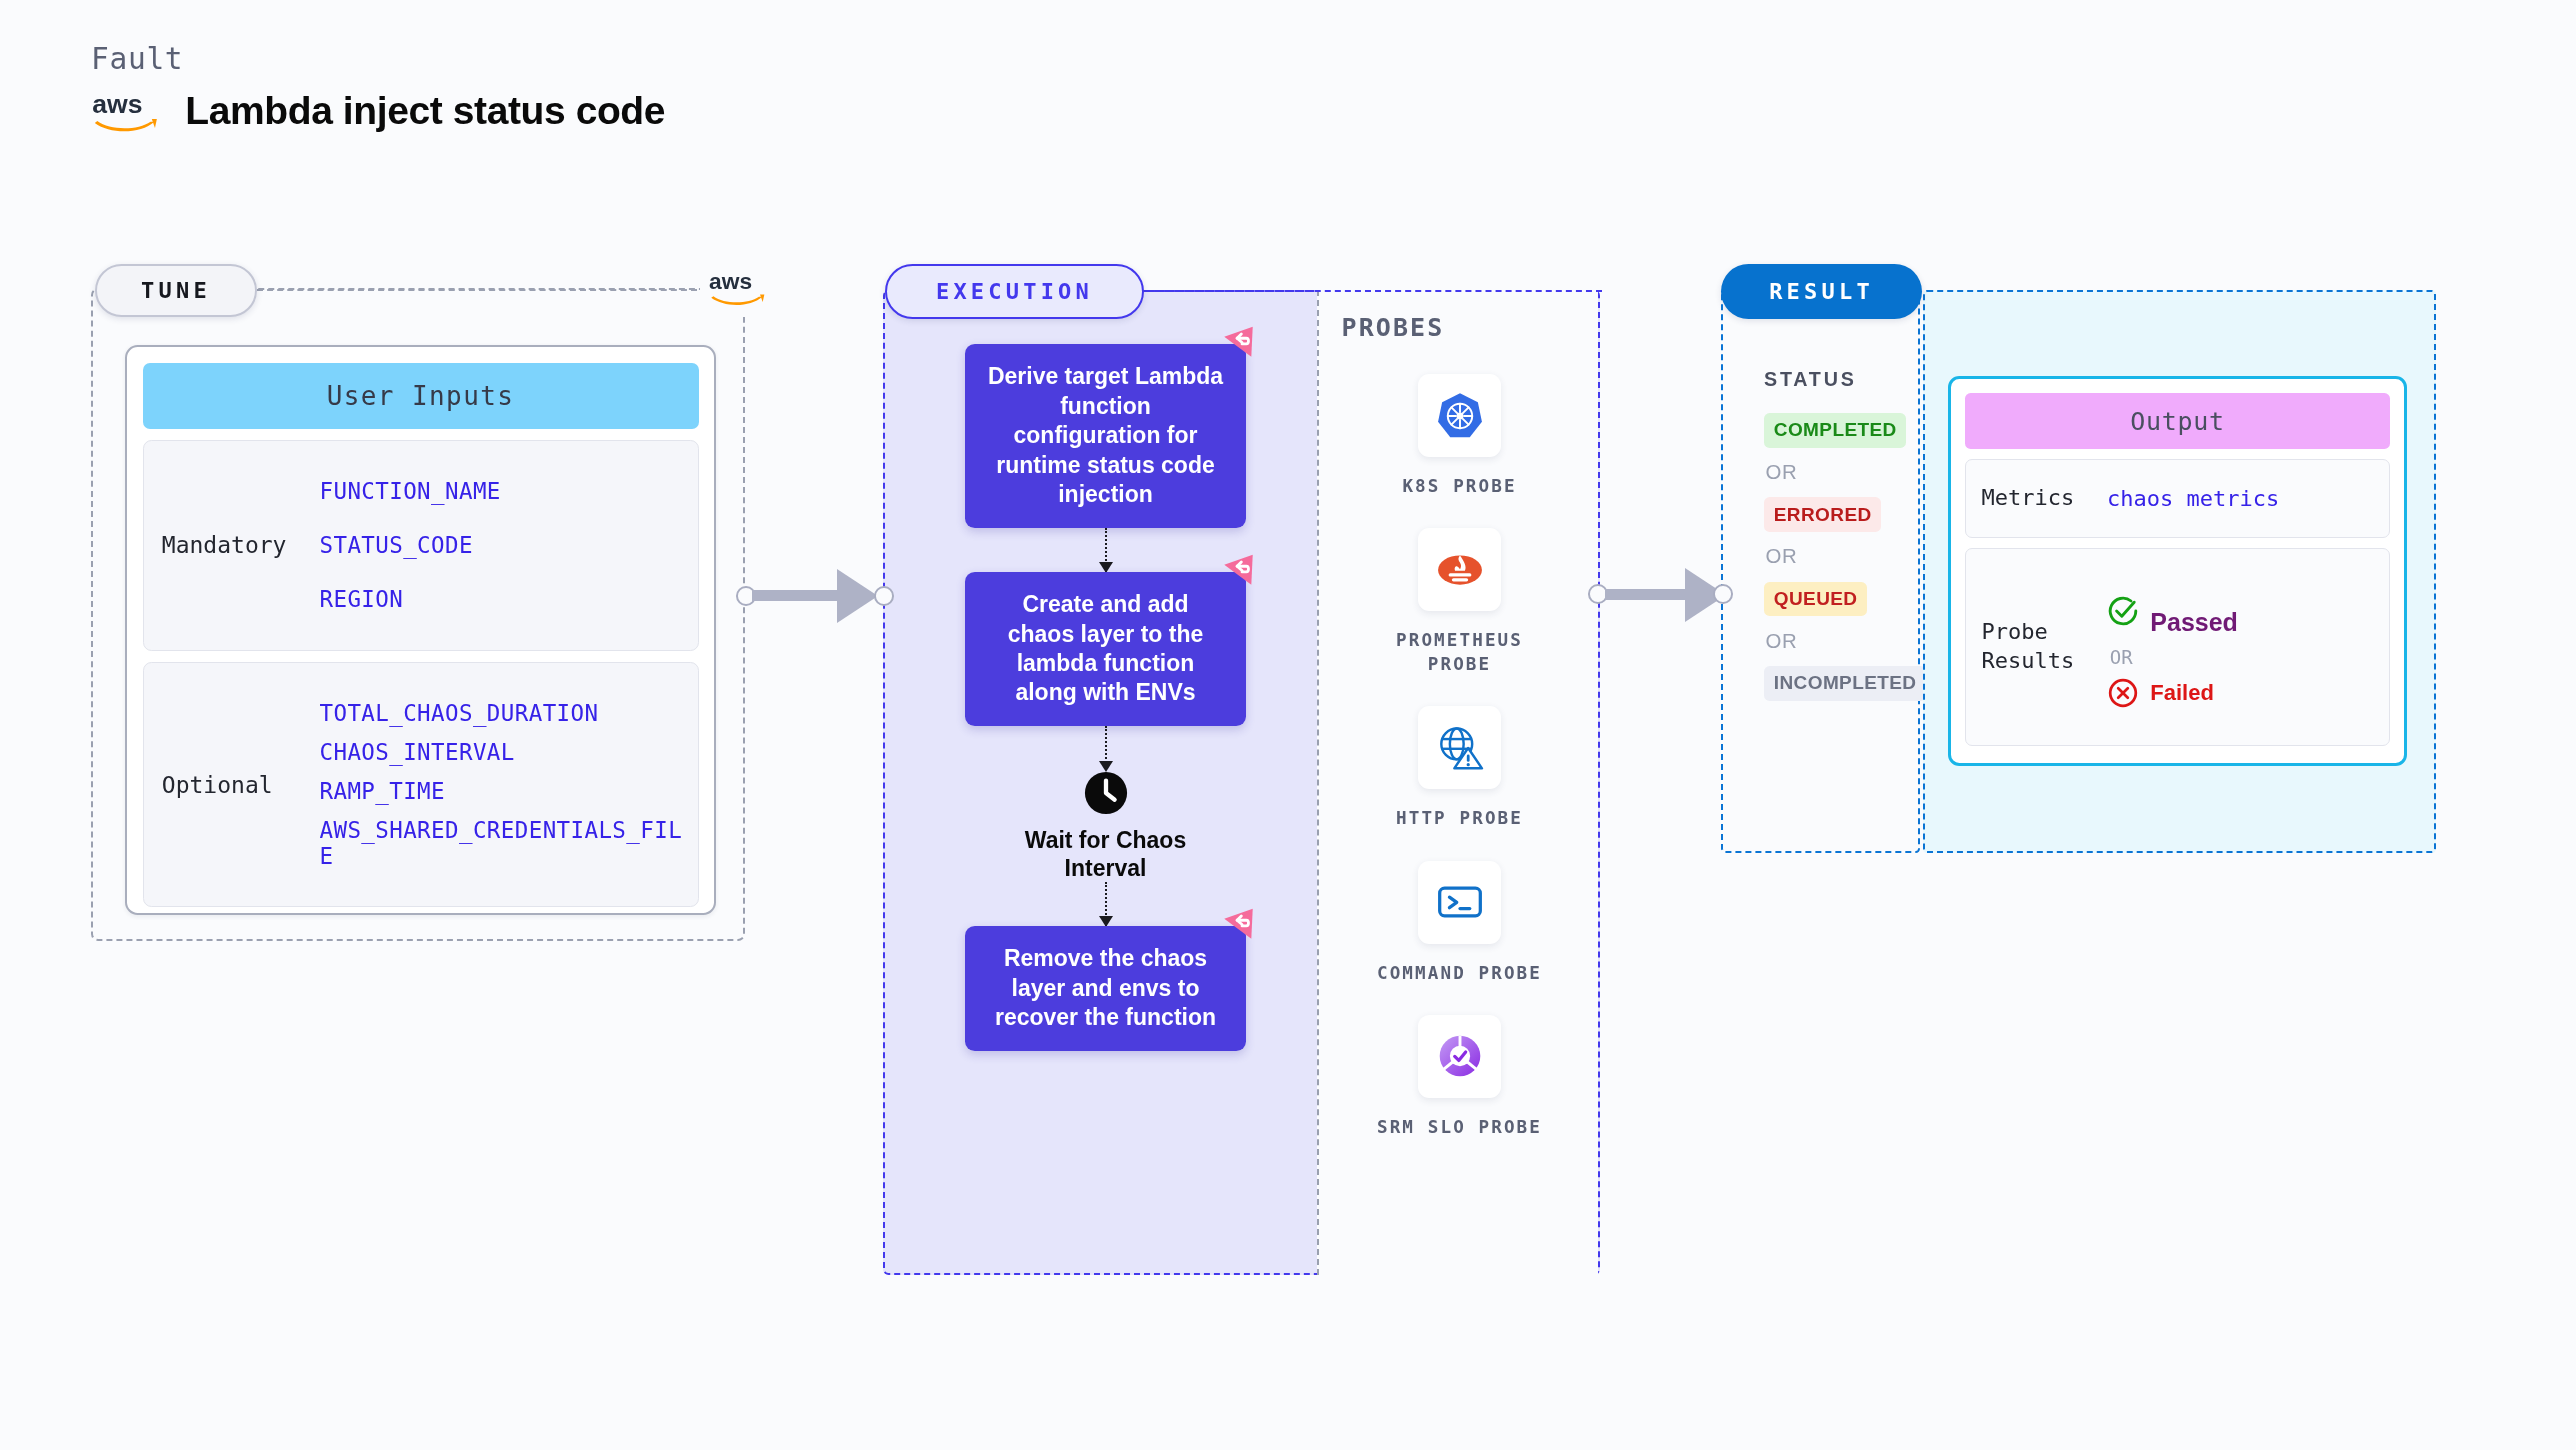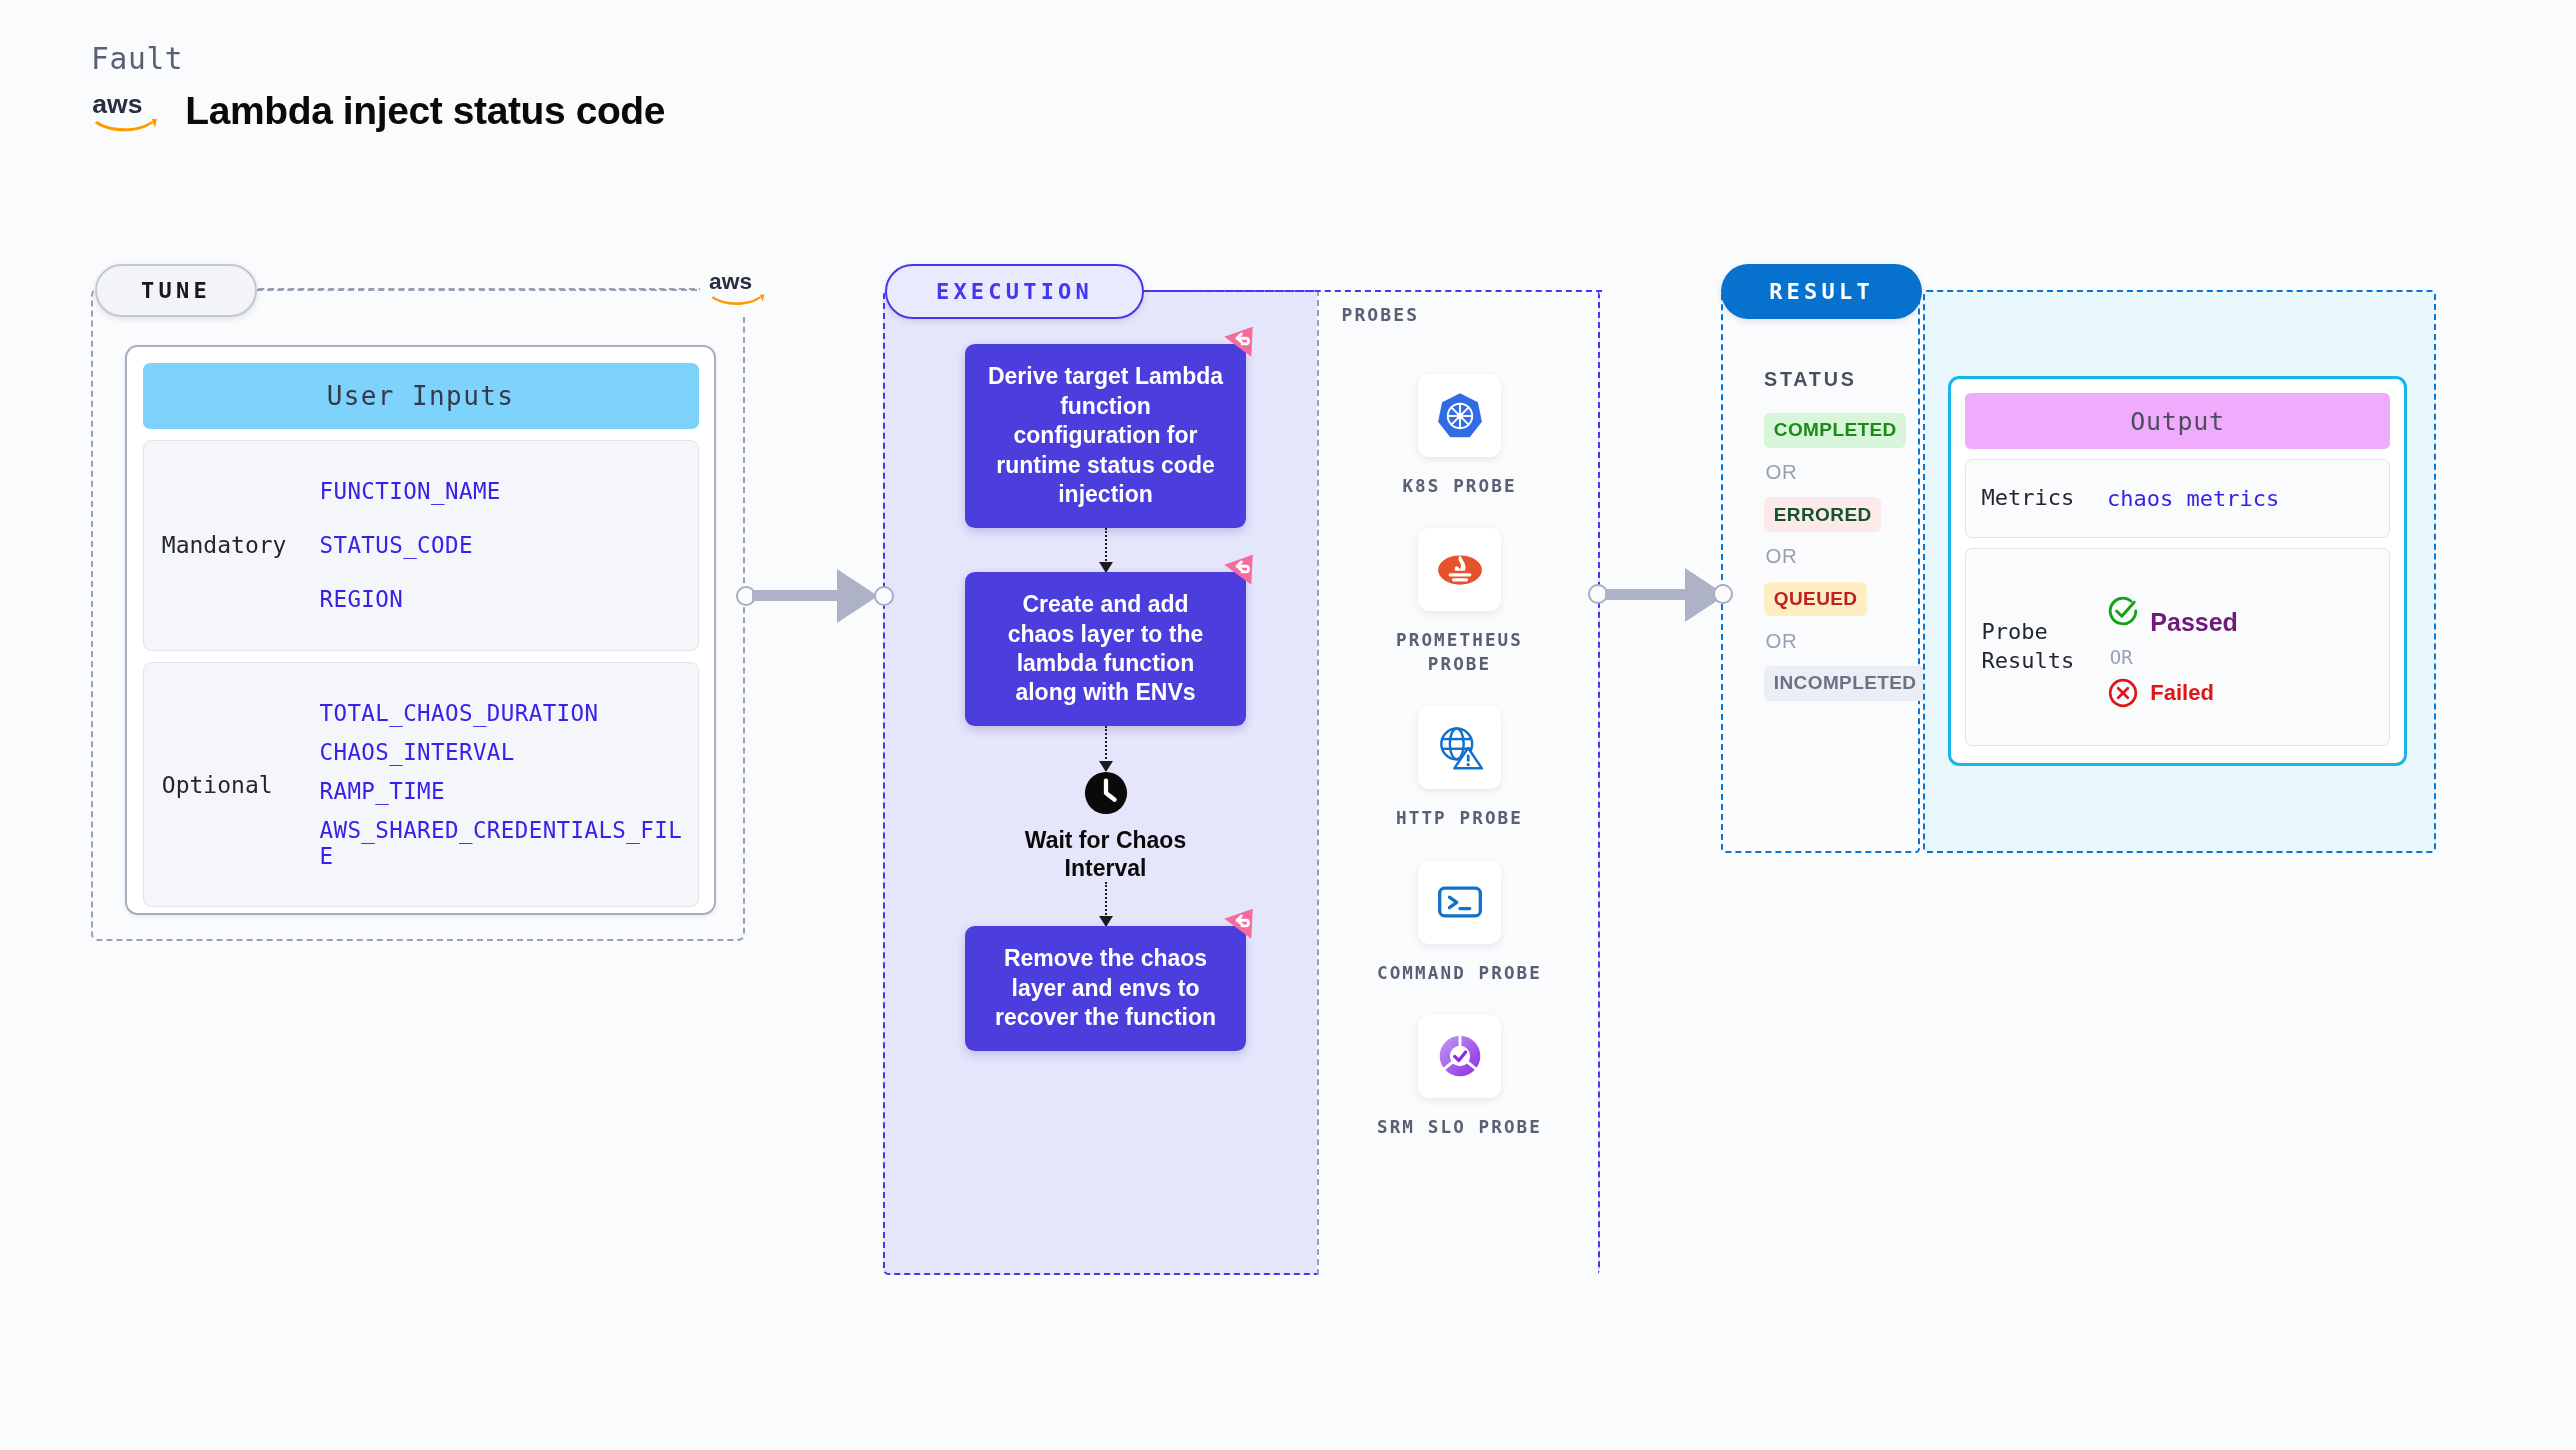--- a/index.html
+++ b/index.html
@@ -159,23 +159,23 @@
     color: #0a0a0a; text-align: center; line-height: 1.22; width: 211px;
   }
 
   
   .probes-panel {
     position: absolute; left: 1317px; top: 290px;
     width: 281px; height: 985px;
     background: #fafbfd; border-left: 2.1px dashed #9aa0b0;
   }
   .probes-title {
-    position: absolute; left: 22.5px; top: 14px;
-    font-family: "DejaVu Sans Mono", monospace;
-    font-size: 18px; color: #5a6074; letter-spacing: 2.1px; font-weight: bold;
+    position: absolute; left: 22.5px; top: 23px;
+    font-family: "DejaVu Sans Mono", monospace;
+    font-size: 25px; color: #5a6074; letter-spacing: 2.1px; font-weight: bold;
   }
   .probe-list {
     position: absolute; left: 0; top: 84px; width: 281px;
     display: flex; flex-direction: column; align-items: center; gap: 29.5px;
   }
   .probe-item { display: flex; flex-direction: column; align-items: center; width: 183px; }
   .probe-icon-box {
     width: 83px; height: 83px; background: #ffffff; border-radius: 11.3px;
     display: flex; align-items: center; justify-content: center;
     box-shadow: 0 2.1px 7px rgba(40,50,90,.09);
@@ -201,21 +201,21 @@
   }
   .status-stack {
     position: absolute; left: 41px; top: 121px;
     display: flex; flex-direction: column; align-items: flex-start;
   }
   .status-pill {
     border-radius: 5.6px; padding: 6.3px 9.8px;
     font-size: 19px; font-weight: bold; letter-spacing: 0.4px;
   }
   .pill-completed { background: #d9f5d9; color: #1a8a18; }
-  .pill-errored   { background: #fce9e9; color: #14532d; }
+  .pill-errored   { background: #fce9e9; color: #b91c1c; }
   .pill-queued    { background: #fdefc2; color: #c12020; }
   .pill-incomplete{ background: #eceef5; color: #6c7283; }
   .or-text {
     font-size: 20.4px; color: #9aa0b0; letter-spacing: 0.7px;
     margin: 13.4px 0 13.4px 1.4px;
   }
 
   .output-region {
     position: absolute; left: 1923px; top: 290px;
     width: 513px; height: 563px;

